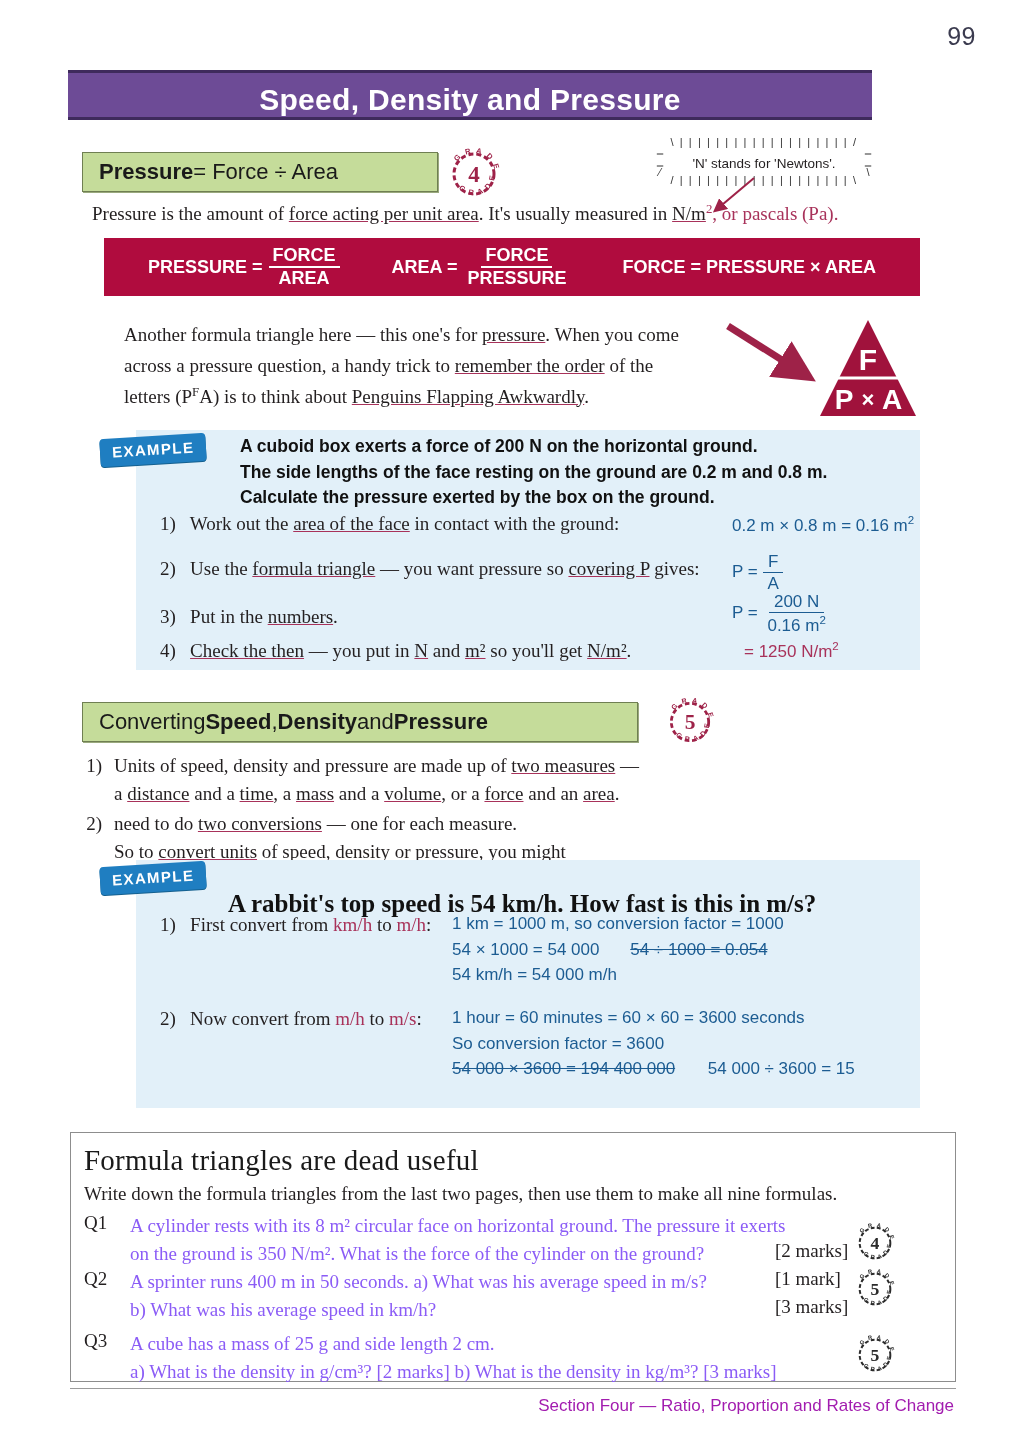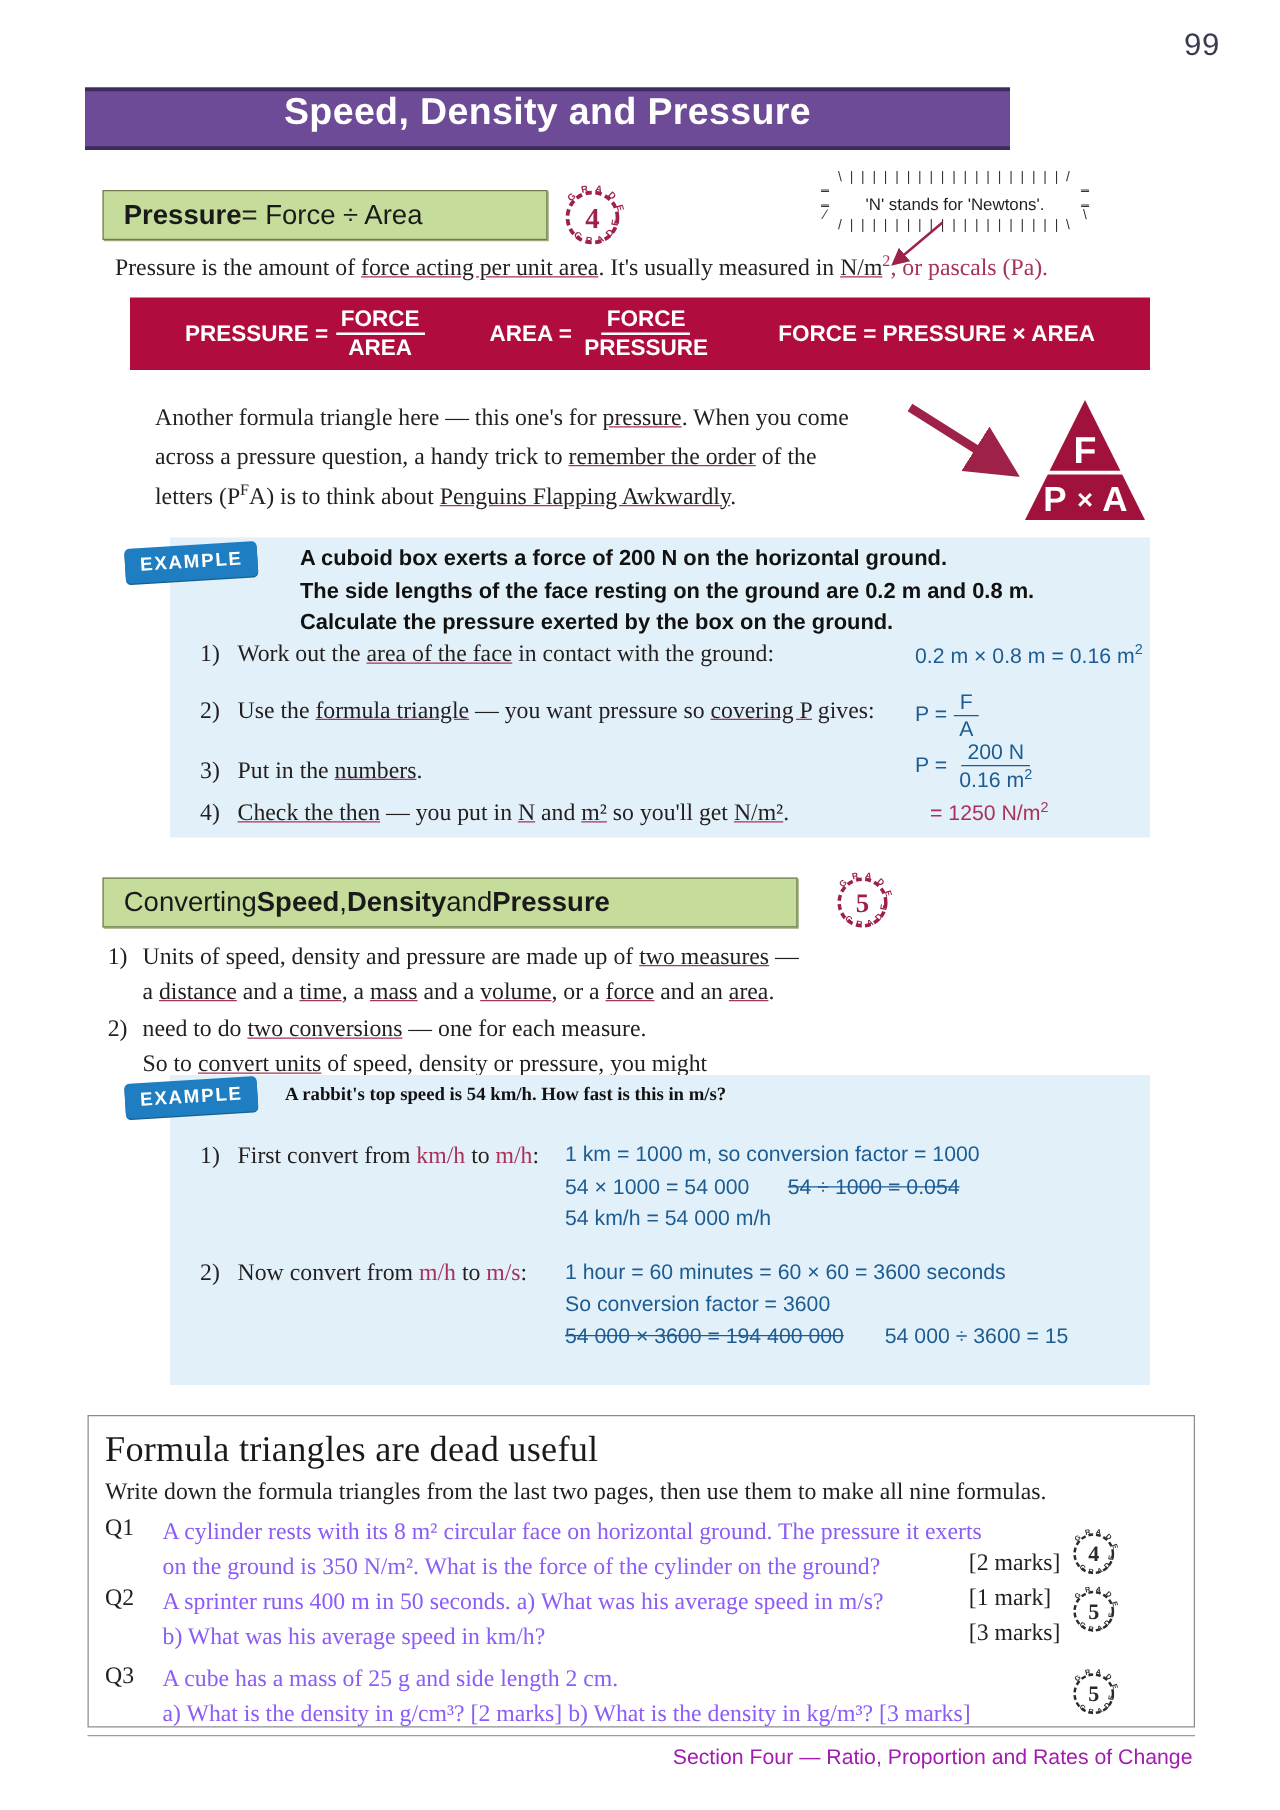--- a/index.html
+++ b/index.html
@@ -15,25 +15,25 @@
 
   
   .page-num {
     position:absolute; top:22px; right:48px;
     font-family:"Liberation Sans", sans-serif;
     font-size:25px; color:#3b3b4f; letter-spacing:.5px;
   }
 
   
   .title-banner {
-    position:absolute; left:68px; top:70px; width:740px; height:50px;
+    position:absolute; left:68px; top:70px; width:804px; height:50px;
     background:#6d4b96;
     border-top:3px solid #3e2a5c;
     border-bottom:3px solid #3e2a5c;
-    display:flex; align-items:flex-start; justify-content:center;
+    display:flex; align-items:flex-end; justify-content:center;
   }
   .title-banner .t {
     color:#ffffff;
     font-family:"Liberation Sans", sans-serif;
     font-weight:bold; font-size:30px; letter-spacing:.3px;
   }
 
   
   .green-bar {
     position:absolute;
@@ -110,21 +110,21 @@
     padding:5px 12px 6px;
     border-radius:4px;
     transform:rotate(-3.5deg);
     box-shadow:0 1px 0 #15608f;
   }
   .ex-q {
     position:absolute;
     font-family:"Liberation Sans", sans-serif;
     font-weight:bold; font-size:17.5px; color:#111; line-height:1.46;
   }
-  .ex-q.serifq { font-family:"Liberation Serif", serif; font-size:15px; }
+  .ex-q.serifq { font-family:"Liberation Serif", serif; font-size:25px;margin-top:20px; }
 
   .step {
     position:absolute; font-size:19px; color:#231f20; line-height:1.4;
   }
   .work {
     position:absolute;
     font-family:"Liberation Sans", sans-serif;
     font-size:17px; color:#1c5c92; line-height:1.5;
   }
   .work .maroon { color:#a8325a; }

